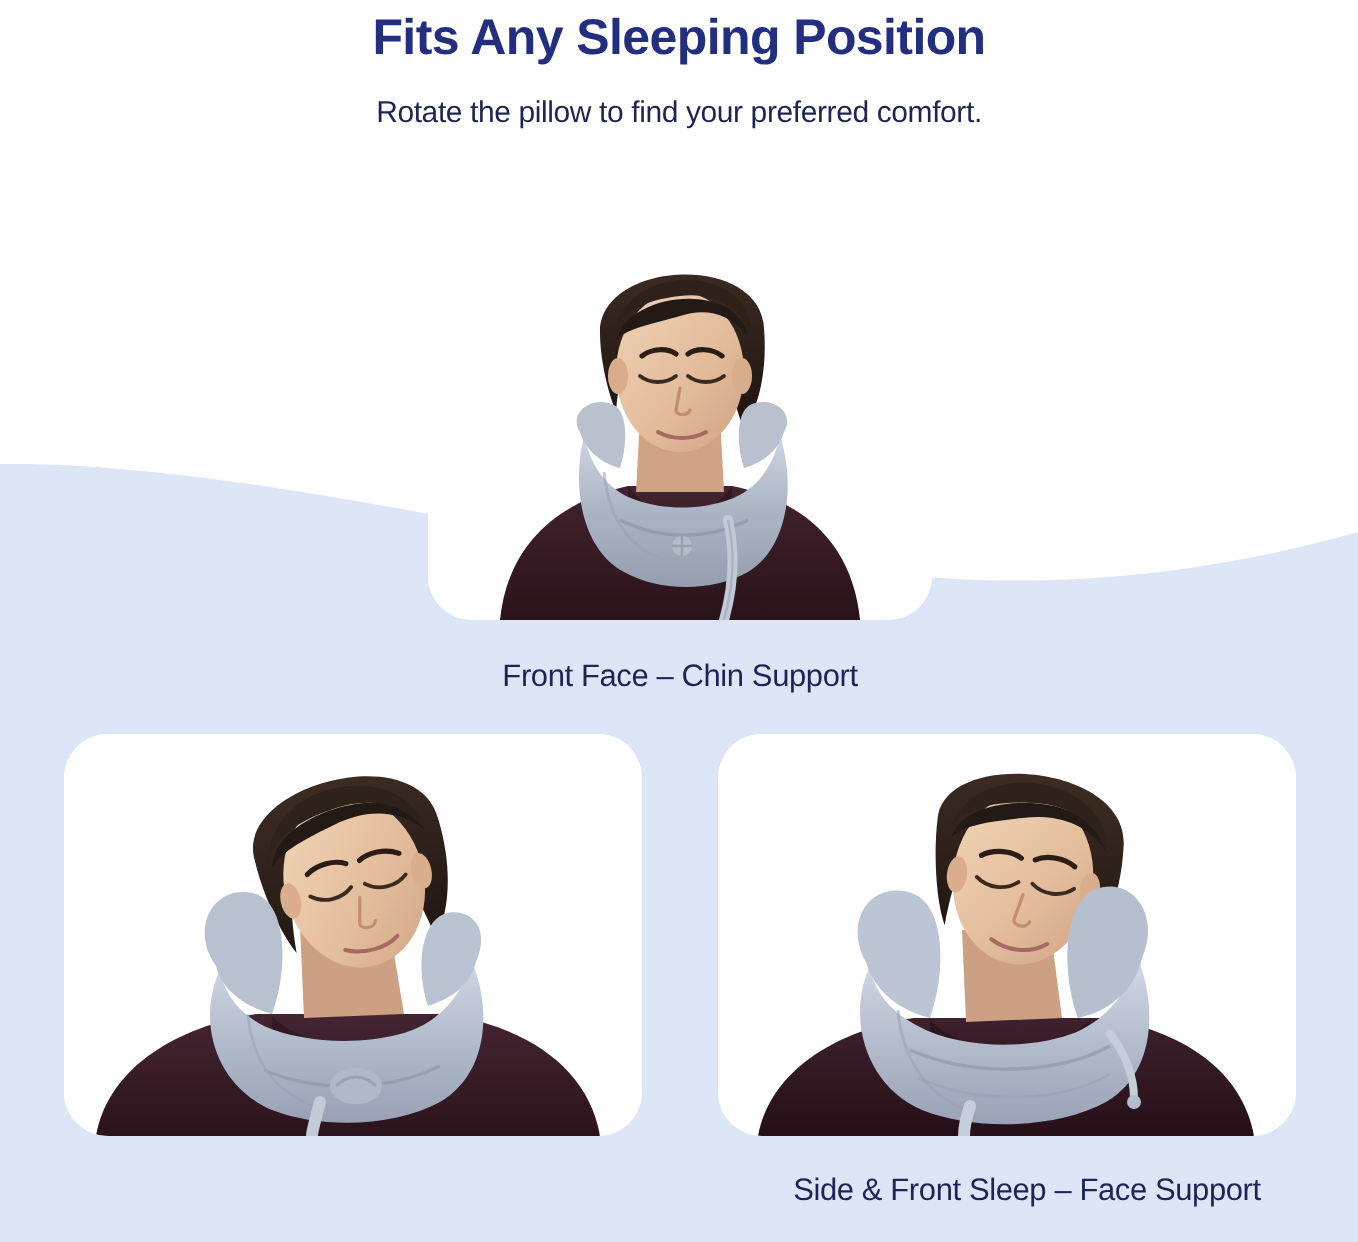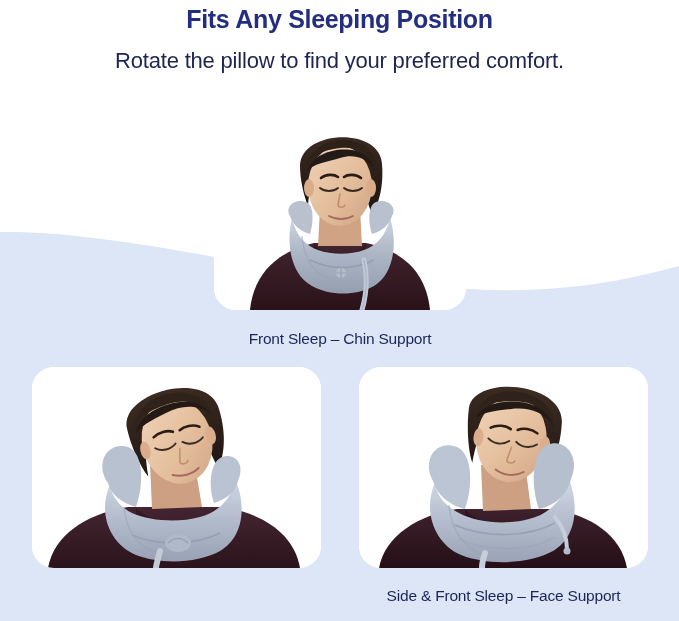--- a/index.html
+++ b/index.html
@@ -49,21 +49,21 @@
     padding-top: 4px;
     font-size: 25px;
     font-weight: bold;
     letter-spacing: -0.3px;
     color: #232e80;
     line-height: 1.2;
   }
   #page-subtitle {
     margin: 0;
     padding-top: 14px;
-    font-size: 22px;
+    font-size: 15px;
     font-weight: 400;
     letter-spacing: -0.2px;
     color: #1d2550;
     line-height: 1.2;
   }
 
   
   .photo-card {
     position: absolute;
     background: #ffffff;
@@ -110,21 +110,21 @@
     left: 190px;
     top: 330px;
     width: 300px;
   }
   #caption-side {
     left: 32px;
     top: 587px;
     width: 289px;
   }
   #caption-side-front {
-    left: 359px;
+    left: 369px;
     top: 587px;
     width: 289px;
   }
 </style>
 </head>
 <body>
 
 <div id="stage">
 
   <svg id="wave-bg" viewBox="0 0 679 621" preserveAspectRatio="none" aria-hidden="true">
@@ -210,21 +210,21 @@
       <path d="M 88,126 C 90,148 100,164 118,170" stroke="#9aa3b3" stroke-width="1.4" fill="none" opacity="0.6"></path>
 
       <circle cx="127" cy="163" r="5" fill="#b4bcc9"></circle>
       <path d="M 122,163 L 132,163 M 127,158 L 127,168" stroke="#98a1b0" stroke-width="1.2"></path>
 
       <path d="M 150,150 C 154,168 152,186 148,200" stroke="#c2cad8" stroke-width="5" fill="none" stroke-linecap="round"></path>
       <path d="M 150,150 C 154,168 152,186 148,200" stroke="#aab3c2" stroke-width="1.2" fill="none"></path>
     </svg>
   </div>
 
-  <div class="caption" id="caption-front">Front Sleep – Chin Support</div>
+  <div class="caption" id="caption-front">Front Face – Chin Support</div>
 
   <div class="photo-card" id="card-side">
     <svg viewBox="0 0 289 201" preserveAspectRatio="xMidYMid slice" aria-hidden="true">
       <defs>
         <linearGradient id="pg2" x1="0" y1="0" x2="0" y2="1">
           <stop offset="0%" stop-color="#cfd6e4"></stop>
           <stop offset="50%" stop-color="#b2bbcb"></stop>
           <stop offset="100%" stop-color="#98a2b4"></stop>
         </linearGradient>
         <linearGradient id="sk2" x1="0" y1="0" x2="1" y2="1">

